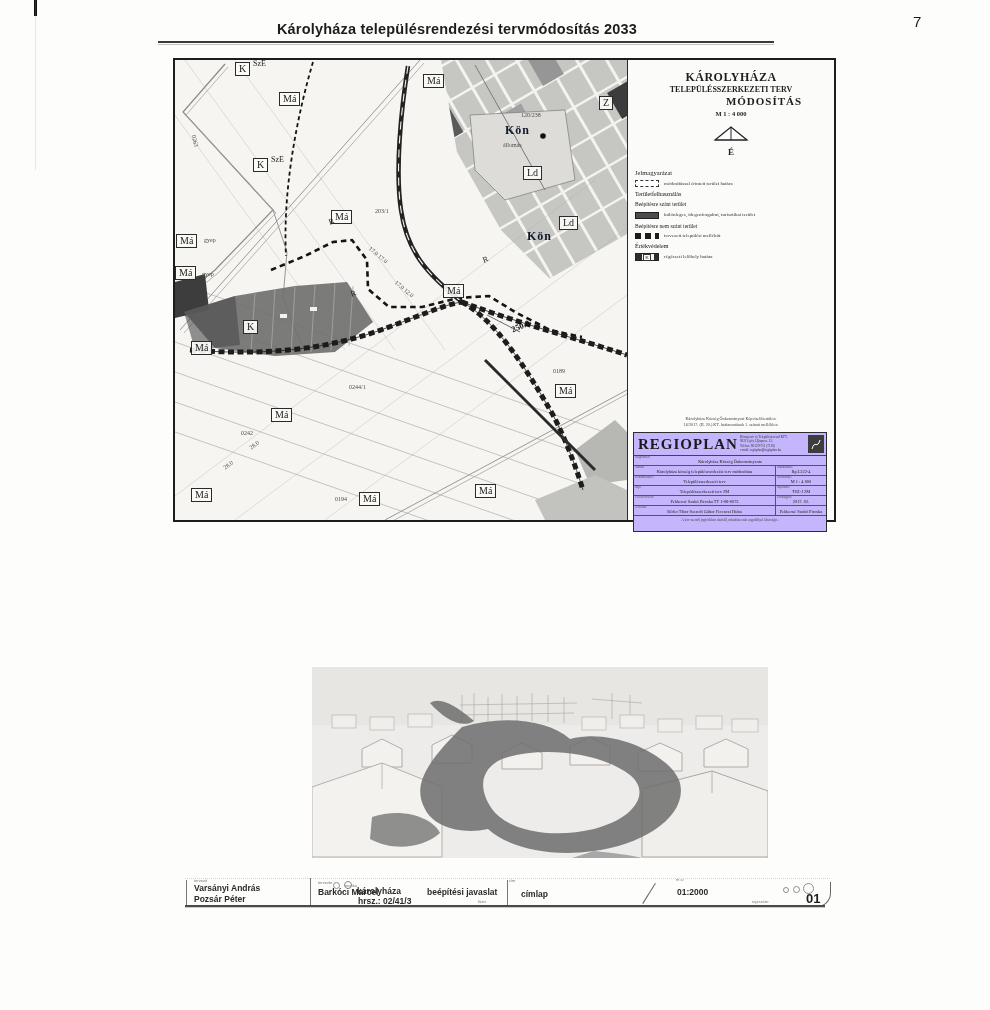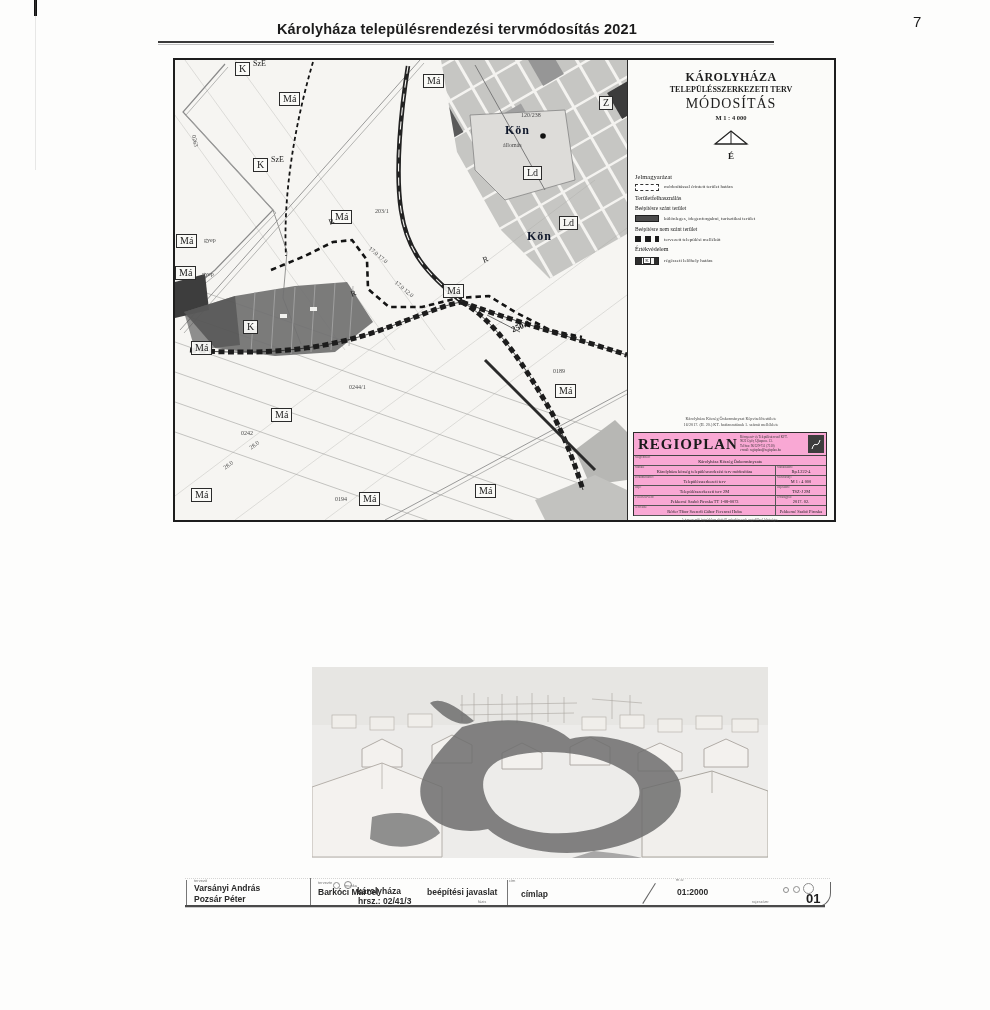--- a/index.html
+++ b/index.html
@@ -27,21 +27,21 @@
   .msmall{font-size:6px;color:#4a4a4a;}
   .mbig{font-size:12px;font-weight:bold;letter-spacing:1px;color:#0f172a;}
   .mbold{font-weight:bold;font-size:8.5px;color:#111;}
 
   
   .legend-panel{position:absolute;left:452px;top:0;right:0;bottom:0;background:#fbfbf9;
                 border-left:1.5px solid #2a2a2a;font-family:"Liberation Serif",serif;color:#1e1e1e;}
   .pt{width:100%;text-align:center;line-height:1.25;}
   .pt1{font-size:12px;font-weight:bold;letter-spacing:.5px;margin-top:10px;}
   .pt2{font-size:8px;font-weight:bold;}
-  .pt3{font-size:14px;font-weight:normal;letter-spacing:1px;}
+  .pt3{font-size:11px;font-weight:bold;letter-spacing:1px;margin-left:33px;}
   .pscale{font-size:6.5px;font-weight:bold;margin-top:1px;}
   .north{width:100%;text-align:center;margin-top:4px;}
   .north-letter{font-size:9px;font-weight:bold;line-height:1;}
   .legend-title{font-size:6.5px;margin:12px 0 0 7px;}
   .legend-items{margin-left:7px;}
   .lrow{display:flex;align-items:center;margin-top:4px;}
   .lrow.heading .ltx{font-size:6px;color:#111;}
   .lrow.subheading .ltx{font-size:5.5px;color:#222;}
   .sw{display:inline-block;width:24px;height:7px;margin-right:5px;flex:none;box-sizing:border-box;}
   .sw.dashed-outline{border:1px dashed #333;background:#fff;height:7px;}
@@ -49,22 +49,22 @@
   .sw.dash-thick{background:repeating-linear-gradient(90deg,#1c1c1c 0 6px,#fbfbf9 6px 10px);height:6px;}
   .sw.k-box{display:inline-flex;align-items:center;justify-content:center;
             background:repeating-linear-gradient(90deg,#2e2e2e 0 6px,#f6f6f4 6px 9px);
             border:1px solid #222;height:8px;}
   .kletter{background:#fff;border:1px solid #333;font-size:5px;line-height:1;padding:0 1px;}
   .ltx{font-size:5px;color:#333;line-height:1.1;}
 
   
   .res-lines{position:absolute;left:0;right:0;top:356px;text-align:center;font-size:4.2px;
              color:#444;line-height:1.4;}
-  .tb{position:absolute;left:5px;right:7px;top:372px;height:84px;border:1.2px solid #2d2d2d;
-      background:#f9a8d4;box-sizing:border-box;}
+  .tb{position:absolute;left:5px;right:7px;top:372px;height:100px;border:1.2px solid #2d2d2d;
+      background:#c4b5fd;box-sizing:border-box;}
   .tb-top{display:flex;border-bottom:.8px solid #444;height:22px;}
   .tb-brand{flex:1;font-size:15px;font-weight:bold;letter-spacing:1px;padding:3px 0 0 4px;color:#1b1b1b;}
   .tb-co{width:66px;font-size:3.2px;color:#333;line-height:1.35;padding-top:2px;}
   .tb-logo{width:16px;height:18px;margin:2px 2px 0 2px;background:#3d3d3d;}
   .tb-row{position:relative;display:flex;border-bottom:.6px solid #555;min-height:9px;}
   .tb-left{flex:1;position:relative;}
   .tb-lab{position:absolute;left:1px;top:0;font-size:3px;color:#555;line-height:1;}
   .tb-val{text-align:center;font-size:4.4px;color:#222;padding-top:3.5px;line-height:1;}
   .tb-right{width:50px;border-left:.6px solid #555;position:relative;}
   .tb-foot{text-align:center;font-size:3.3px;color:#444;padding-top:2px;}
@@ -96,21 +96,21 @@
         border-bottom:1.3px solid #666;border-bottom-right-radius:14px;}
 </style>
 </head>
 <body>
 
 <div id="page">
 
   <div class="scan-mark"></div>
   <div class="scan-streak"></div>
 
-  <div class="hdr-title">Károlyháza településrendezési tervmódosítás 2021</div>
+  <div class="hdr-title">Károlyháza településrendezési tervmódosítás 2033</div>
   <div class="hdr-line"></div>
   <div class="hdr-line2"></div>
   <div class="page-num">7</div>
 
   <div class="map-fig">
     <div class="map-canvas">
       <svg width="452" height="460" viewBox="0 0 452 460">
         <rect x="0" y="0" width="452" height="460" fill="#f6f5f2"></rect>
 
         <g transform="rotate(-30 360 100)">

